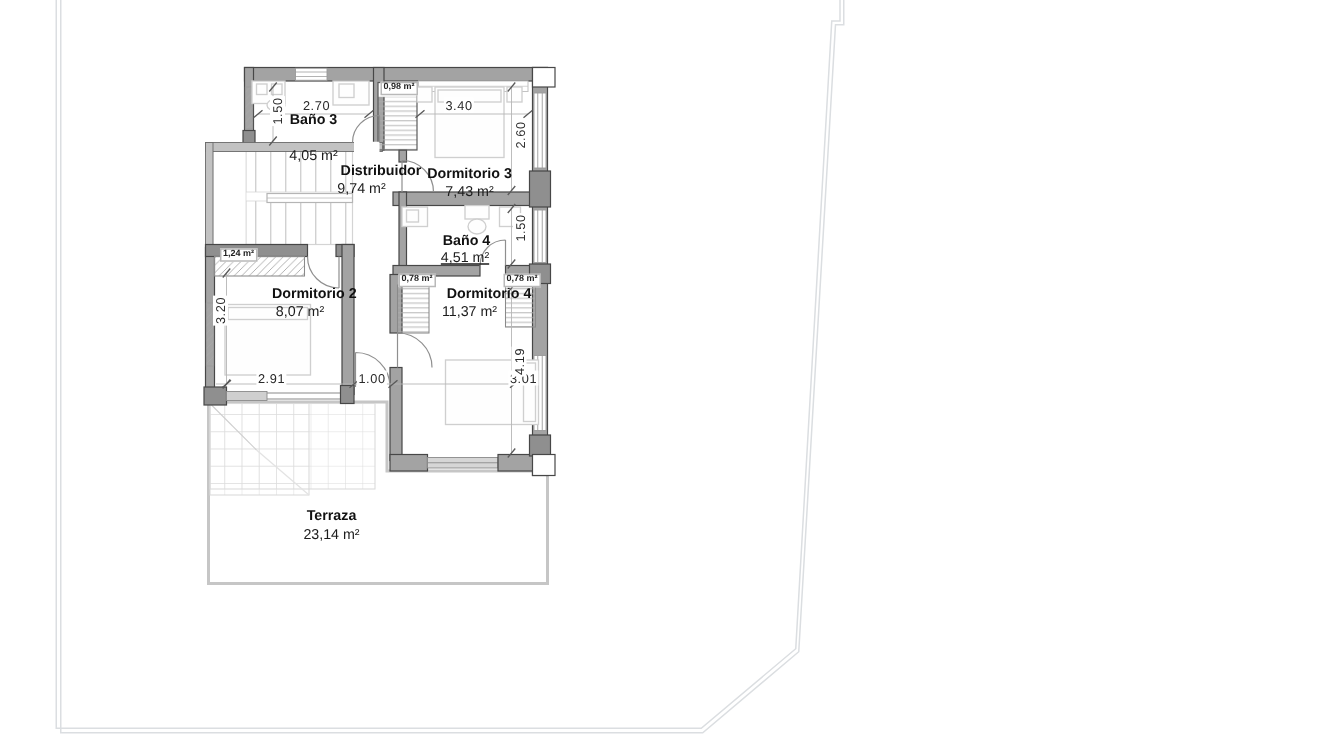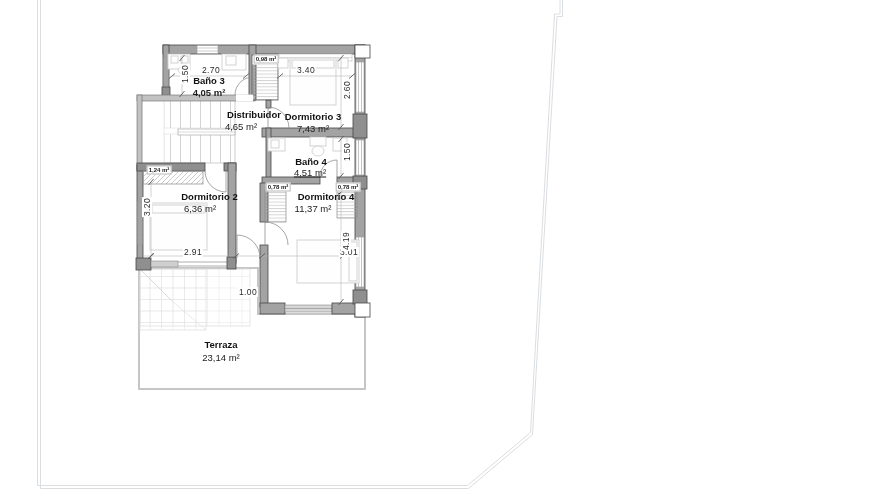--- a/index.html
+++ b/index.html
@@ -194,49 +194,49 @@
     <g stroke="#5a5a5a" stroke-width="0.9">
       <path d="M169,78.5 L175,73.5 M243,78.5 L249,73.5 M277,78.5 L283,73.5 M349,78.5 L355,73.5"></path>
       <path d="M179.5,61 L184.5,55 M179.5,97 L184.5,91"></path>
       <path d="M338.5,61 L343.5,55 M338.5,130 L343.5,124 M338.5,142 L343.5,136 M338.5,179 L343.5,173 M338.5,195 L343.5,189 M338.5,305 L343.5,299"></path>
       <path d="M148.5,185 L153.5,179 M148.5,259 L153.5,253"></path>
       <path d="M148,258.5 L154,253.5 M233,258.5 L239,253.5 M259,258.5 L265,253.5 M340,258.5 L346,253.5"></path>
     </g>
   </svg>
 
   <div class="lbl room-name" style="left:209px;top:80px;">Baño 3</div>
-  <div class="lbl room-area" style="left:209px;top:92px;font-weight:bold;">4,05 m²</div>
+  <div class="lbl room-area" style="left:209px;top:104px;">4,05 m²</div>
 
   <div class="lbl room-name" style="left:241px;top:114px;padding-left:26px;">Distribuidor</div>
-  <div class="lbl room-area" style="left:241px;top:126px;">4,65 m²</div>
+  <div class="lbl room-area" style="left:241px;top:126px;">9,74 m²</div>
 
   <div class="lbl room-name" style="left:313px;top:116px;">Dormitorio 3</div>
   <div class="lbl room-area" style="left:313px;top:128px;">7,43 m²</div>
 
   <div class="lbl room-name" style="left:311px;top:161px;">Baño 4</div>
   <div class="lbl room-area" style="left:310px;top:172px;text-decoration:underline;">4,51 m²</div>
 
   <div class="lbl room-name" style="left:201px;top:196px;padding-left:17px;">Dormitorio 2</div>
-  <div class="lbl room-area" style="left:200px;top:208px;">6,36 m²</div>
+  <div class="lbl room-area" style="left:200px;top:208px;">8,07 m²</div>
 
   <div class="lbl room-name" style="left:326px;top:196px;">Dormitorio 4</div>
   <div class="lbl room-area" style="left:313px;top:208px;">11,37 m²</div>
 
   <div class="lbl room-name" style="left:221px;top:344px;text-align:center;">Terraza</div>
   <div class="lbl room-area" style="left:221px;top:357px;">23,14 m²</div>
 
   <div class="lbl small-area" style="left:266px;top:59px;">0,98 m²</div>
   <div class="lbl small-area" style="left:159px;top:170px;">1,24 m²</div>
   <div class="lbl small-area" style="left:278px;top:187px;">0,78 m²</div>
   <div class="lbl small-area" style="left:348px;top:187px;">0,78 m²</div>
 
   <div class="lbl dim" style="left:211px;top:70px;">2.70</div>
   <div class="lbl dim v" style="left:185px;top:74px;">1.50</div>
   <div class="lbl dim" style="left:306px;top:70px;">3.40</div>
   <div class="lbl dim v" style="left:347px;top:90px;">2.60</div>
   <div class="lbl dim v" style="left:347px;top:152px;">1.50</div>
   <div class="lbl dim v" style="left:147px;top:207px;">3.20</div>
-  <div class="lbl dim" style="left:193px;top:252px;">2.91</div>
-  <div class="lbl dim" style="left:248px;top:252px;margin-top:40px;">1.00</div>
+  <div class="lbl dim" style="left:181px;top:252px;">2.91</div>
+  <div class="lbl dim" style="left:248px;top:252px;">1.00</div>
   <div class="lbl dim" style="left:311px;top:252px;margin-left:38px;">3.01</div>
   <div class="lbl dim v" style="left:346px;top:241px;">4.19</div>
 
 </div>
 
 </body></html>

